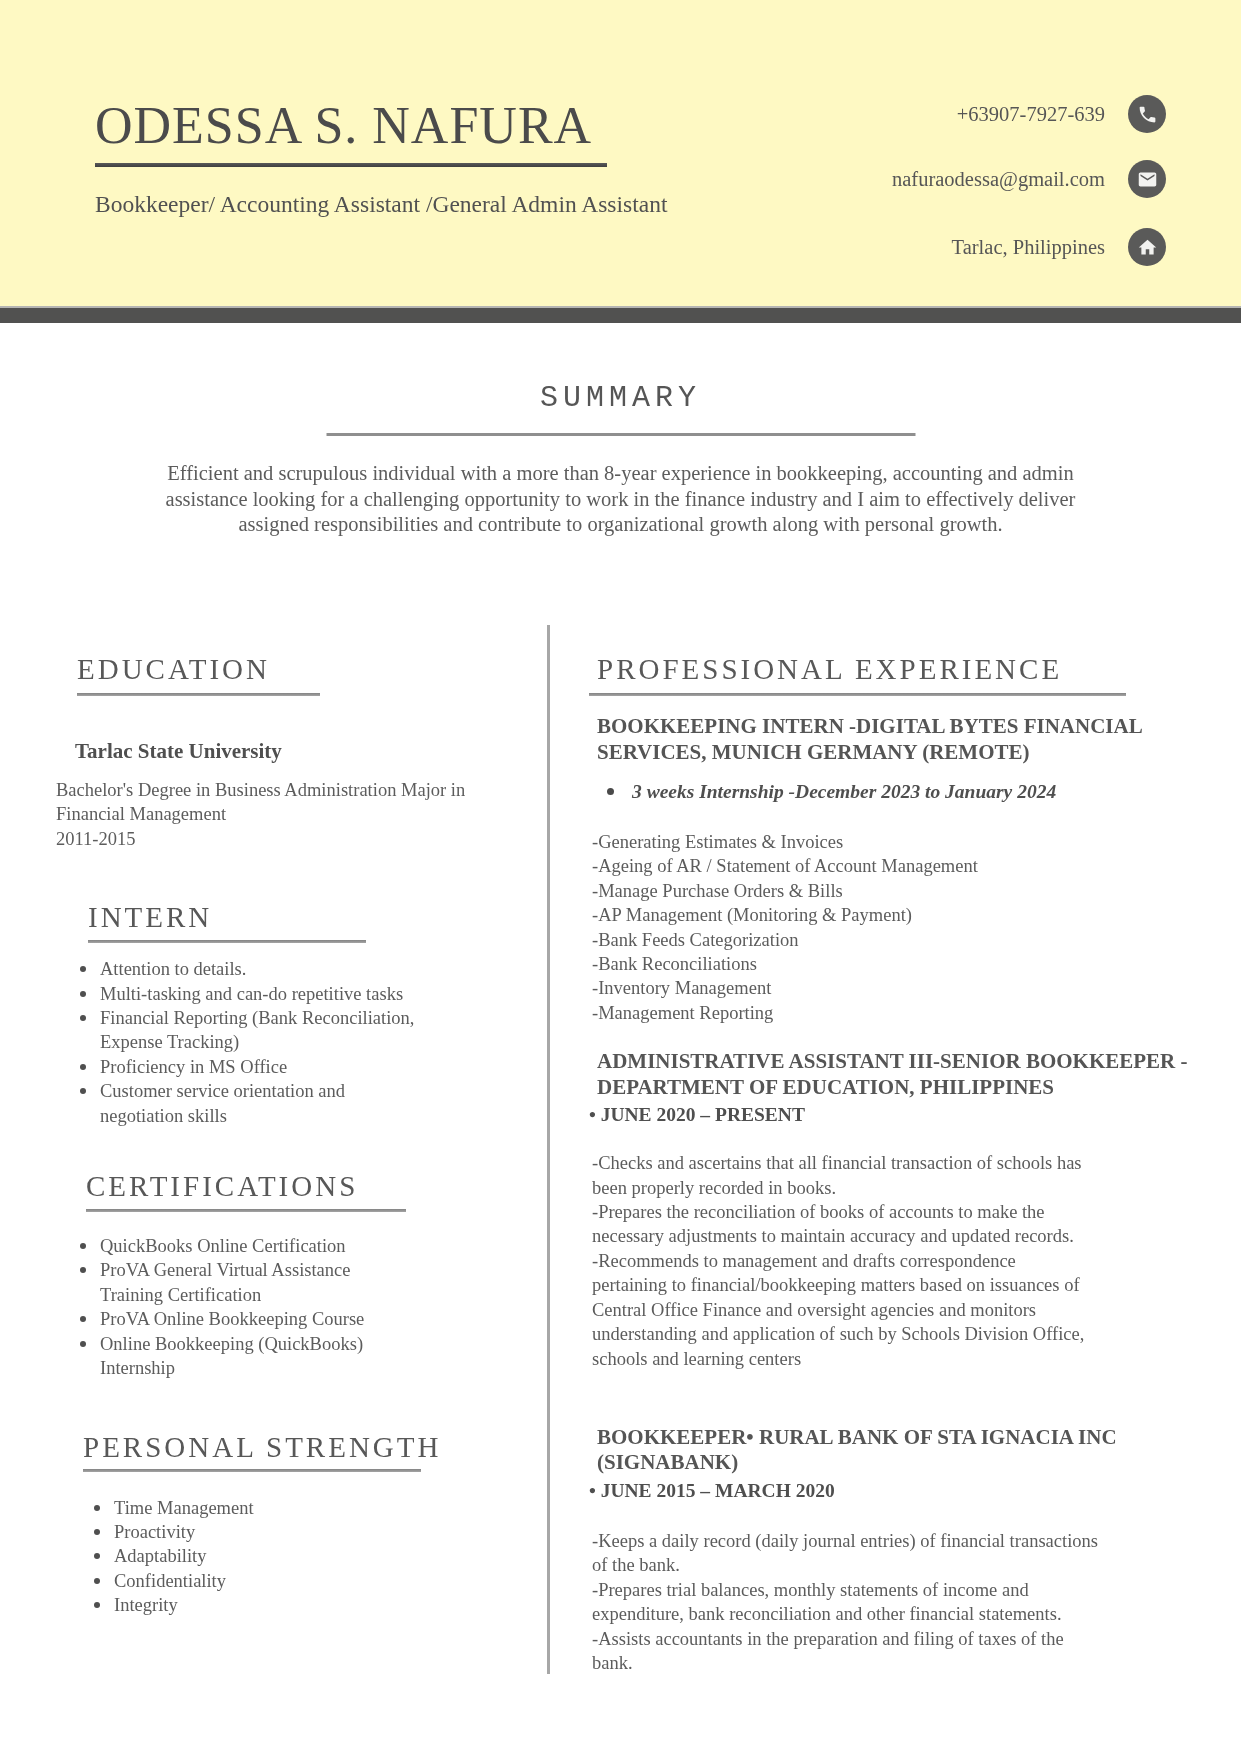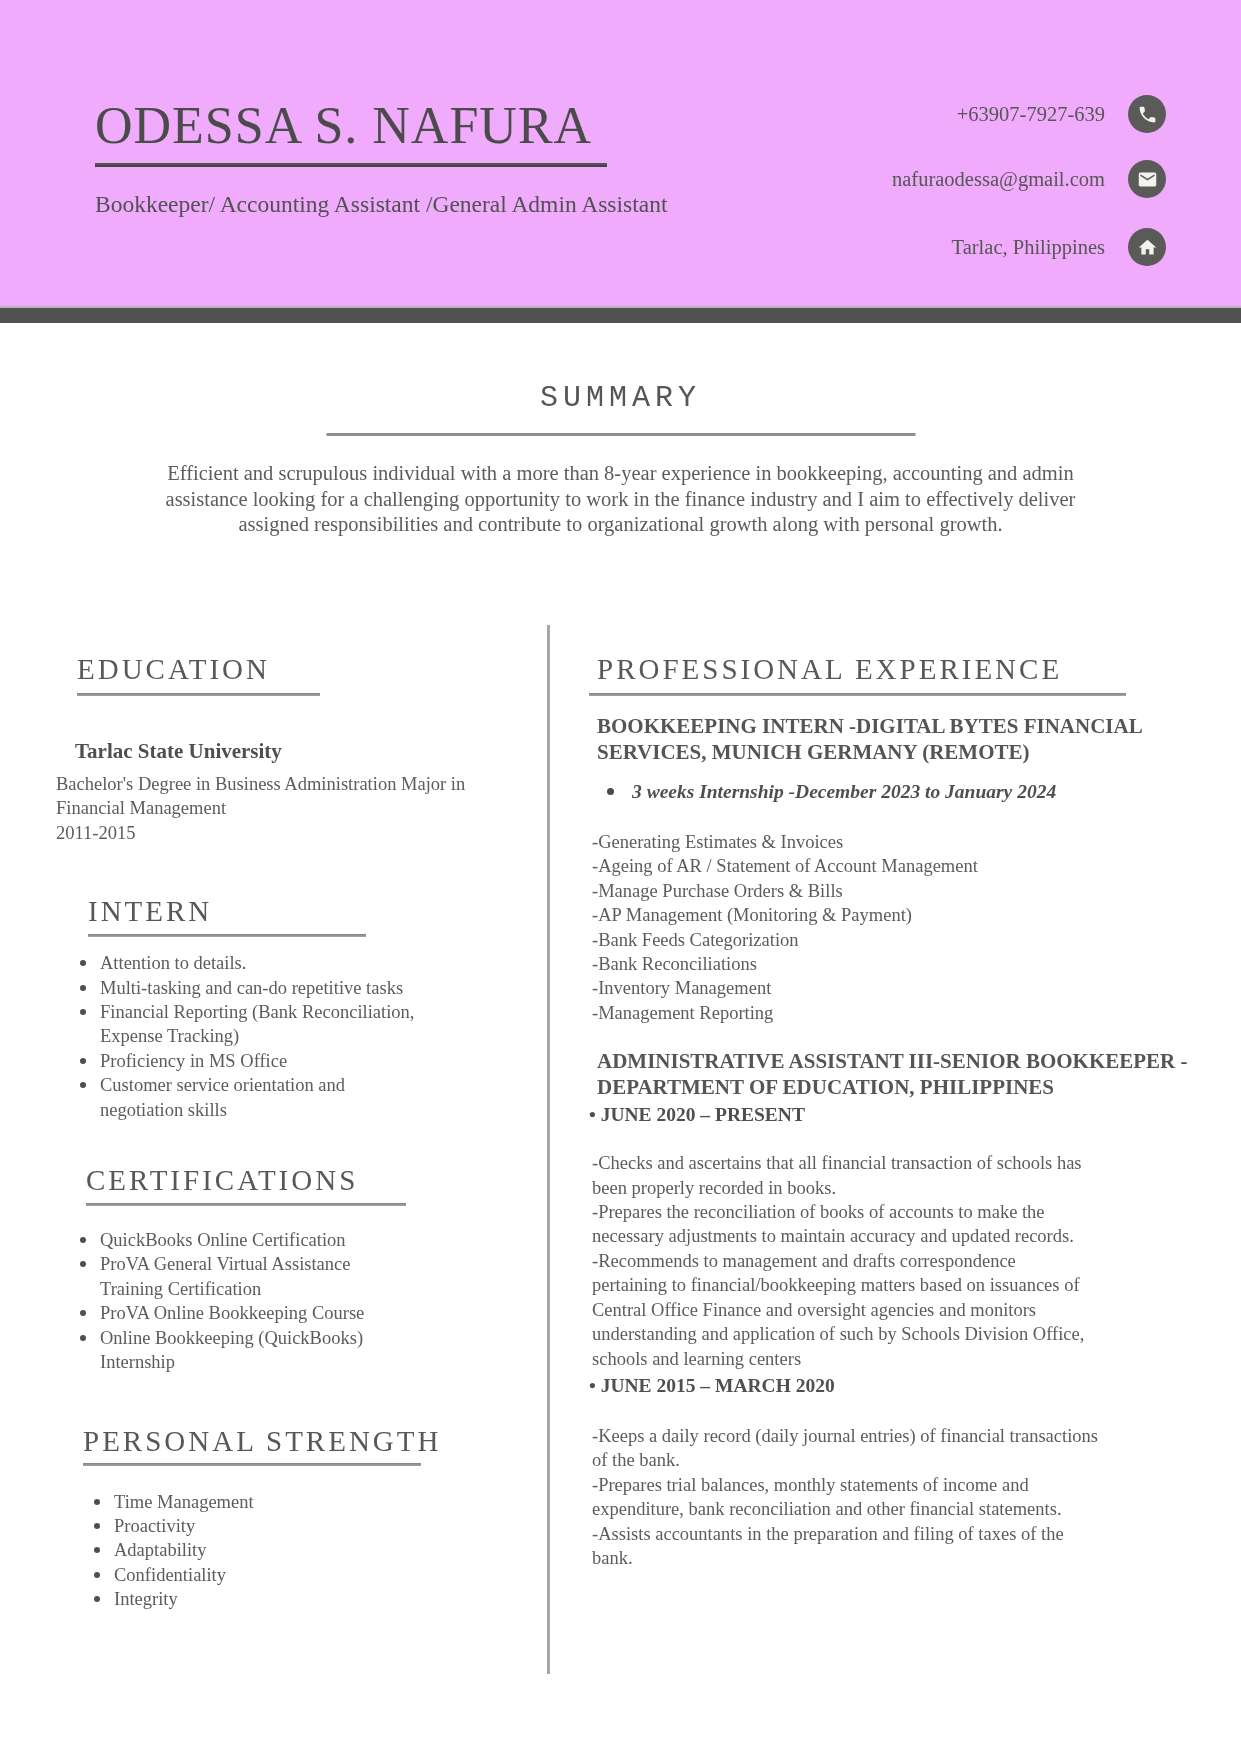--- a/index.html
+++ b/index.html
@@ -11,21 +11,21 @@
     font-family: "Liberation Serif", serif;
     position: relative;
     overflow: hidden;
   }
   .page { position: absolute; inset: 0; width: 1241px; height: 1755px; }
 
   
   .header {
     position: absolute; left: 0; top: 0;
     width: 1241px; height: 306px;
-    background: #f0abfc;
+    background: #fef9c3;
   }
   .header-bar {
     position: absolute; left: 0; top: 306px;
     width: 1241px; height: 17px;
     background: #515150;
     border-top: 2px solid #b5b5b3;
   }
   .name {
     position: absolute; left: 95px; top: 100px;
     font-size: 52px; line-height: 1;
@@ -109,21 +109,21 @@
 
   
   .edu-heading { margin: 15px 0 0 21px; }
   .edu-underline { width: 243px; margin: 9px 0 0 21px; }
   .school-name {
     margin: 42px 0 0 19px;
     font-size: 21px; line-height: 26px; font-weight: bold;
     color: #4f4f4f;
   }
   .edu-details {
-    margin: 8px 0 0 0;
+    margin: 14px 0 0 0;
     font-size: 18.5px; line-height: 24.4px;
     color: #5c5c5c; white-space: pre-line;
   }
   .skills-heading { margin: 52px 0 0 32px; }
   .skills-underline { width: 278px; margin: 8px 0 0 32px; }
   .cert-heading { margin: 44px 0 0 30px; }
   .cert-underline { width: 320px; margin: 8px 0 0 30px; }
   .ps-heading { margin: 52px 0 0 27px; }
   .ps-underline { width: 338px; margin: 7px 0 0 27px; }
 
@@ -300,20 +300,22 @@
 -Prepares the reconciliation of books of accounts to make the
 necessary adjustments to maintain accuracy and updated records.
 -Recommends to management and drafts correspondence
 pertaining to financial/bookkeeping matters based on issuances of
 Central Office Finance and oversight agencies and monitors
 understanding and application of such by Schools Division Office,
 schools and learning centers</div>
     </article>
 
     <article>
+      <div class="job-title job3-title">BOOKKEEPER• RURAL BANK OF STA IGNACIA INC
+(SIGNABANK)</div>
       <div class="job-date">• JUNE 2015 – MARCH 2020</div>
       <div class="job-duties">-Keeps a daily record (daily journal entries) of financial transactions
 of the bank.
 -Prepares trial balances, monthly statements of income and
 expenditure, bank reconciliation and other financial statements.
 -Assists accountants in the preparation and filing of taxes of the
 bank.</div>
     </article>
 
   </main>

